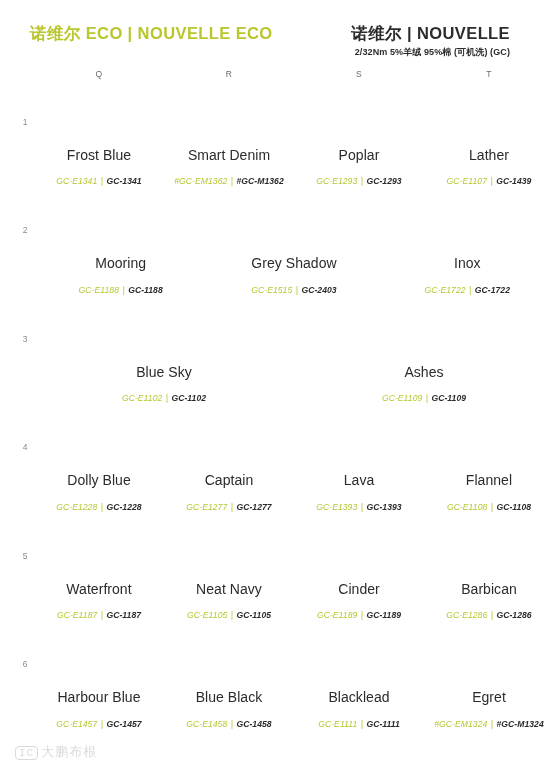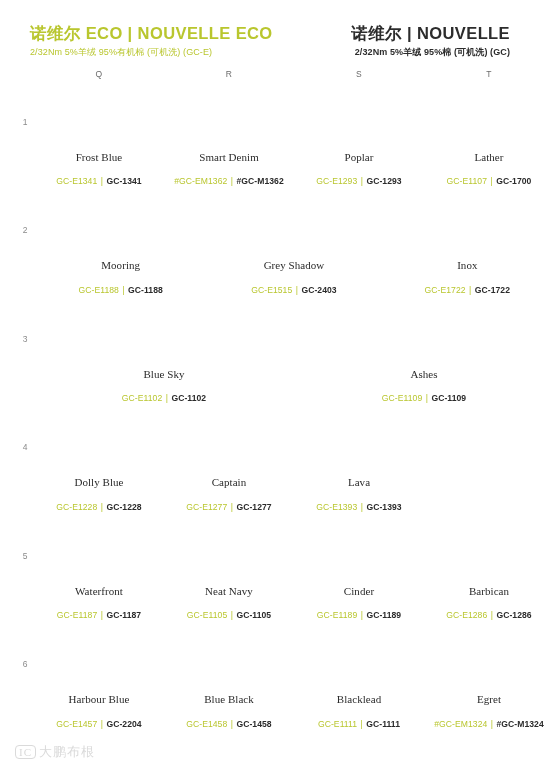--- a/index.html
+++ b/index.html
@@ -69,44 +69,43 @@
       linear-gradient(#000,#000);
     mask-size:6px 6px,6px 6px,6px 6px,6px 6px,100% 100%;
     mask-repeat:repeat-y,repeat-y,repeat-x,repeat-x,no-repeat;
     mask-position:left top,right top,left top,left bottom,center;
     mask-composite:intersect;
     box-shadow:0 1px 2px rgba(0,0,0,.10);
   }
   .swatch.heather{background-size:2px 2px,3px 3px,100% 100%;}
 
   .cap{margin-top:5px;text-align:center;line-height:1.25;}
-  .cap-name{font-size:11px;color:#2b2b2b;letter-spacing:.05px;white-space:nowrap;font-family:Liberation Serif, serif;}
-  .cap-codes{font-size:8.6px;margin-top:12px;white-space:nowrap;letter-spacing:.05px;}
+  .cap-name{font-size:14px;color:#2b2b2b;letter-spacing:.05px;white-space:nowrap;}
+  .cap-codes{font-size:8.6px;margin-top:12px;white-space:nowrap;letter-spacing:.05px;font-style:italic;}
   .code-eco{color:#b9c62e;}
   .code-sep{color:#b9c62e;padding:0 1px;}
   .code-std{color:#2b2b2b;font-weight:bold;}
 
   
   .watermark{
     position:absolute;left:8px;bottom:6px;
     font-size:13px;color:#dadada;letter-spacing:1px;
-    font-family:Liberation Serif, serif;user-select:none;padding-left:7px;
+    font-family:Liberation Mono, monospace;user-select:none;padding-left:7px;
   }
   .watermark .wm-badge{
     display:inline-block;border:1.4px solid #dadada;border-radius:4px;
     padding:0 3px;margin-right:3px;font-size:11px;
   }
 </style>
 </head>
 <body>
 
 <div class="header">
   <div class="hdr-block hdr-left">
     <div class="hdr-title">诺维尔 ECO | NOUVELLE ECO</div>
-    <div class="hdr-sub">2/32Nm 5%羊绒 95%有机棉 (可机洗) (GC-E)</div>
   </div>
   <div class="hdr-block hdr-right">
     <div class="hdr-title">诺维尔 | NOUVELLE</div>
     <div class="hdr-sub">2/32Nm 5%羊绒 95%棉 (可机洗) (GC)</div>
   </div>
 </div>
 
 <div class="colrow">
   <div class="spacer"></div>
   <div class="col-letter">Q</div>
@@ -144,21 +143,21 @@
           <div class="cap-name">Poplar</div>
           <div class="cap-codes"><span class="code-eco">GC-E1293</span><span class="code-sep"> | </span><span class="code-std">GC-1293</span></div>
         </div>
       </div>
       <div class="cell">
         <div class="swatch-wrap">
           <div class="swatch" style="background: repeating-linear-gradient(90deg, rgba(255, 255, 255, 0.086) 0px, rgba(255, 255, 255, 0.086) 1px, rgba(0, 0, 0, 0.086) 1px, rgba(0, 0, 0, 0.086) 2px), repeating-linear-gradient(0deg, rgba(255, 255, 255, 0.05) 0px, rgba(255, 255, 255, 0.05) 2px, rgba(0, 0, 0, 0.07) 2px, rgba(0, 0, 0, 0.07) 4px), rgb(196, 199, 198);"></div>
         </div>
         <div class="cap">
           <div class="cap-name">Lather</div>
-          <div class="cap-codes"><span class="code-eco">GC-E1107</span><span class="code-sep"> | </span><span class="code-std">GC-1700</span></div>
+          <div class="cap-codes"><span class="code-eco">GC-E1107</span><span class="code-sep"> | </span><span class="code-std">GC-1439</span></div>
         </div>
       </div>
     </div>
     <div class="row">
       <div class="rownum">2</div>
       <div class="cell">
         <div class="swatch-wrap">
           <div class="swatch" style="background: repeating-linear-gradient(90deg, rgba(255, 255, 255, 0.086) 0px, rgba(255, 255, 255, 0.086) 1px, rgba(0, 0, 0, 0.086) 1px, rgba(0, 0, 0, 0.086) 2px), repeating-linear-gradient(0deg, rgba(255, 255, 255, 0.05) 0px, rgba(255, 255, 255, 0.05) 2px, rgba(0, 0, 0, 0.07) 2px, rgba(0, 0, 0, 0.07) 4px), rgb(21, 28, 46);"></div>
         </div>
         <div class="cap">
@@ -232,20 +231,24 @@
         </div>
         <div class="cap">
           <div class="cap-name">Lava</div>
           <div class="cap-codes"><span class="code-eco">GC-E1393</span><span class="code-sep"> | </span><span class="code-std">GC-1393</span></div>
         </div>
       </div>
       <div class="cell">
         <div class="swatch-wrap">
           <div class="swatch" style="background: repeating-linear-gradient(90deg, rgba(255, 255, 255, 0.086) 0px, rgba(255, 255, 255, 0.086) 1px, rgba(0, 0, 0, 0.086) 1px, rgba(0, 0, 0, 0.086) 2px), repeating-linear-gradient(0deg, rgba(255, 255, 255, 0.05) 0px, rgba(255, 255, 255, 0.05) 2px, rgba(0, 0, 0, 0.07) 2px, rgba(0, 0, 0, 0.07) 4px), rgb(154, 156, 158);"></div>
         </div>
+        <div class="cap">
+          <div class="cap-name">Flannel</div>
+          <div class="cap-codes"><span class="code-eco">GC-E1108</span><span class="code-sep"> | </span><span class="code-std">GC-1108</span></div>
+        </div>
       </div>
     </div>
     <div class="row">
       <div class="rownum">5</div>
       <div class="cell">
         <div class="swatch-wrap">
           <div class="swatch" style="background: repeating-linear-gradient(90deg, rgba(255, 255, 255, 0.086) 0px, rgba(255, 255, 255, 0.086) 1px, rgba(0, 0, 0, 0.086) 1px, rgba(0, 0, 0, 0.086) 2px), repeating-linear-gradient(0deg, rgba(255, 255, 255, 0.05) 0px, rgba(255, 255, 255, 0.05) 2px, rgba(0, 0, 0, 0.07) 2px, rgba(0, 0, 0, 0.07) 4px), rgb(94, 112, 133);"></div>
         </div>
         <div class="cap">
           <div class="cap-name">Waterfront</div>
@@ -281,21 +284,21 @@
       </div>
     </div>
     <div class="row">
       <div class="rownum">6</div>
       <div class="cell">
         <div class="swatch-wrap">
           <div class="swatch" style="background: repeating-linear-gradient(90deg, rgba(255, 255, 255, 0.086) 0px, rgba(255, 255, 255, 0.086) 1px, rgba(0, 0, 0, 0.086) 1px, rgba(0, 0, 0, 0.086) 2px), repeating-linear-gradient(0deg, rgba(255, 255, 255, 0.05) 0px, rgba(255, 255, 255, 0.05) 2px, rgba(0, 0, 0, 0.07) 2px, rgba(0, 0, 0, 0.07) 4px), rgb(63, 95, 142);"></div>
         </div>
         <div class="cap">
           <div class="cap-name">Harbour Blue</div>
-          <div class="cap-codes"><span class="code-eco">GC-E1457</span><span class="code-sep"> | </span><span class="code-std">GC-2204</span></div>
+          <div class="cap-codes"><span class="code-eco">GC-E1457</span><span class="code-sep"> | </span><span class="code-std">GC-1457</span></div>
         </div>
       </div>
       <div class="cell">
         <div class="swatch-wrap">
           <div class="swatch" style="background: repeating-linear-gradient(90deg, rgba(255, 255, 255, 0.086) 0px, rgba(255, 255, 255, 0.086) 1px, rgba(0, 0, 0, 0.086) 1px, rgba(0, 0, 0, 0.086) 2px), repeating-linear-gradient(0deg, rgba(255, 255, 255, 0.05) 0px, rgba(255, 255, 255, 0.05) 2px, rgba(0, 0, 0, 0.07) 2px, rgba(0, 0, 0, 0.07) 4px), rgb(14, 17, 24);"></div>
         </div>
         <div class="cap">
           <div class="cap-name">Blue Black</div>
           <div class="cap-codes"><span class="code-eco">GC-E1458</span><span class="code-sep"> | </span><span class="code-std">GC-1458</span></div>
         </div>

